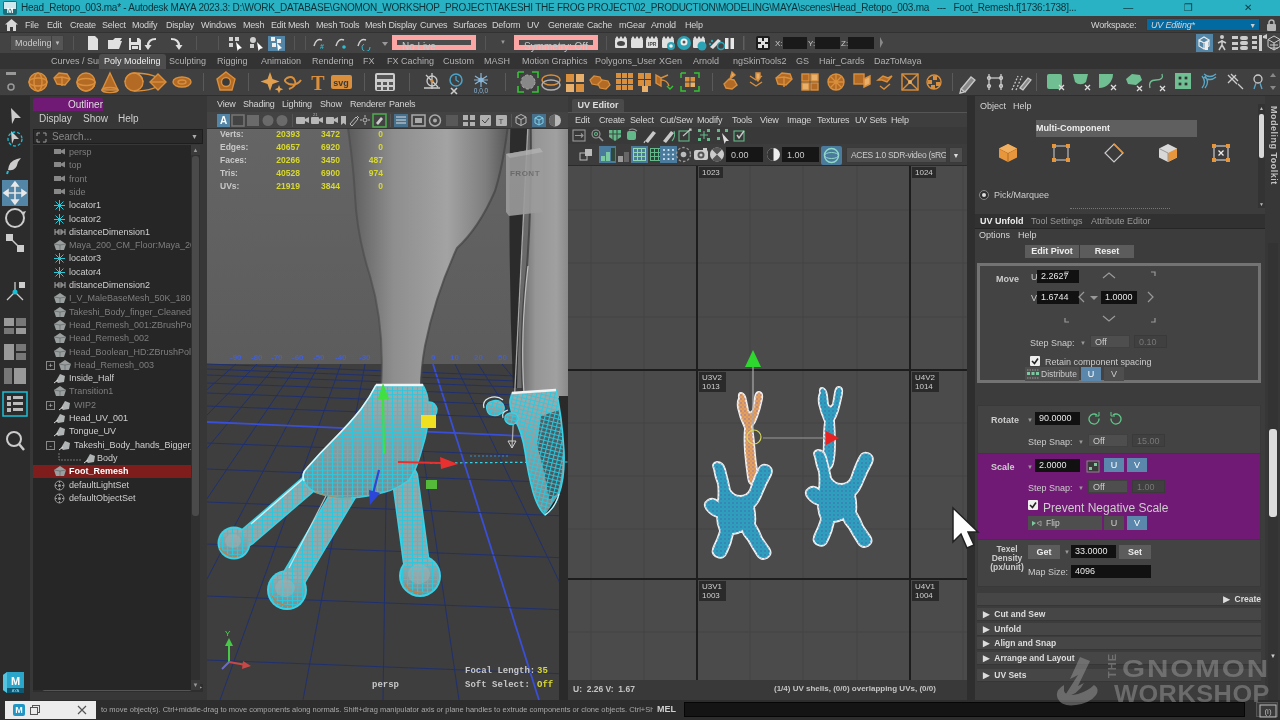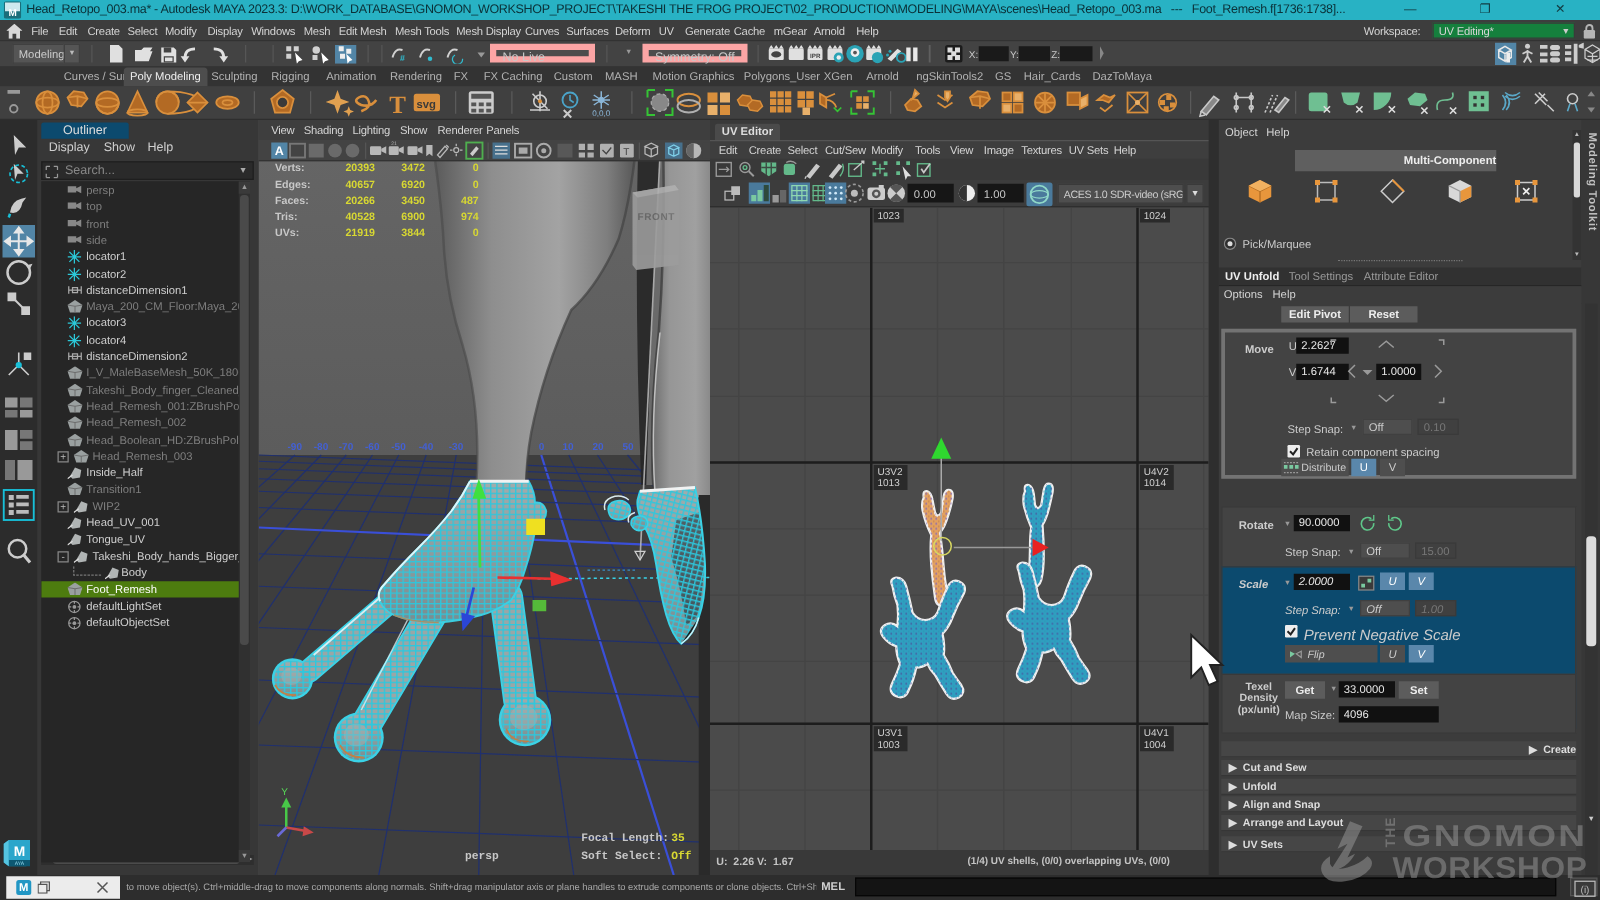--- a/index.html
+++ b/index.html
@@ -29,21 +29,21 @@
 #rightpanel{left:975px;top:96px;width:305px;height:604px;background:#3c3c3c;}
 .bf{position:absolute;height:13px;background:#111;color:#e8e8e8;font-size:9px;line-height:13px;padding-left:4px;}
 .sechead{position:absolute;left:2px;width:284px;height:13px;background:#464646;border-bottom:1px solid #363636;color:#ddd;font-size:8.5px;line-height:13px;padding-left:6px;font-weight:bold;}
 
 #statusbar{left:0;top:700px;width:1280px;height:20px;background:#2d2d2d;color:#b8b8b8;font-size:9px;line-height:19px;white-space:nowrap;overflow:hidden;}
 .row{position:absolute;left:0;width:168px;height:13px;font-size:9px;line-height:13px;}
 .row .rt{position:absolute;top:0;white-space:nowrap;}
 .row .ri{position:absolute;top:1px;}
 .rg{color:#7e7e7e;}
 .rw{color:#cfcfcf;}
-.rs{color:#fff;background:#4d7c0f;}
+.rs{color:#fff;background:#7f1d1d;font-weight:bold;}
 .hv{position:absolute;color:#d8d832;width:40px;text-align:right;}
 .eb{position:absolute;left:13px;top:2px;width:9px;height:9px;border:1px solid #888;color:#bbb;font-size:8px;line-height:7px;text-align:center;background:#262626;}
 
 </style></head>
 <body>
 <div id="root">
 
 <div class="abs" id="titlebar">
   <svg class="abs" style="left:3px;top:1px" width="14" height="14">
         <rect x="0" y="0" width="14" height="14" rx="2" fill="#1a6e7a"></rect>
@@ -74,21 +74,21 @@
       <span class="m" style="left:420px">Curves</span>
       <span class="m" style="left:453px">Surfaces</span>
       <span class="m" style="left:492px">Deform</span>
       <span class="m" style="left:527px">UV</span>
       <span class="m" style="left:548px">Generate</span>
       <span class="m" style="left:587px">Cache</span>
       <span class="m" style="left:619px">mGear</span>
       <span class="m" style="left:651px">Arnold</span>
       <span class="m" style="left:685px">Help</span>
   <span style="position:absolute;left:1091px;top:0">Workspace:</span>
-  <div style="position:absolute;left:1146px;top:2px;width:114px;height:13px;background:#15803d;border:1px solid #3a3a3a;color:#d5d5d5;padding-left:4px;font-size:9px;line-height:12px;">UV Editing*
+  <div style="position:absolute;left:1146px;top:2px;width:114px;height:13px;background:#0369a1;border:1px solid #3a3a3a;color:#d5d5d5;padding-left:4px;font-size:9px;line-height:12px;font-style:italic;">UV Editing*
     <span style="position:absolute;right:3px;top:1px;color:#ccc;font-size:7px;">▼</span>
   </div>
   <svg class="abs" style="left:1266px;top:3px" width="11" height="12" viewBox="0 0 11 12">
         <rect x="1" y="5" width="9" height="7" rx="1" fill="#b5b5b5"></rect>
         <path d="M3 5 v-1.5 a2.5 2.5 0 0 1 5 0 V5" stroke="#b5b5b5" stroke-width="1.5" fill="none"></path>
       </svg>
 </div>
 
 <div class="abs" id="toolbar">
   <div style="position:absolute;left:10px;top:2px;width:41px;height:16px;background:#555;border:1px solid #404040;border-right:none;color:#ccc;font-size:9px;line-height:15px;padding-left:4px;">Modeling</div>
@@ -570,21 +570,21 @@
           <rect x="13" y="306" width="10" height="3"></rect>
           <rect x="13" y="312" width="10" height="3"></rect>
         </g>
   <g transform="translate(14,345)">
           <circle r="7" cy="-2" fill="none" stroke="#ccc" stroke-width="2"></circle>
           <path d="M5 3 l5 6" stroke="#ccc" stroke-width="2.5"></path>
         </g>
 </svg>
 </div>
 <div class="abs" id="outliner">
-  <div style="position:absolute;left:3px;top:2px;width:70px;height:13px;background:#0c4a6e;color:#ddd;font-size:10px;line-height:13px;text-align:center;border-radius:2px 2px 0 0;">Outliner</div>
+  <div style="position:absolute;left:3px;top:2px;width:70px;height:13px;background:#701a75;color:#ddd;font-size:10px;line-height:13px;text-align:right;border-radius:2px 2px 0 0;">Outliner</div>
   <div style="position:absolute;left:0;top:15px;width:177px;height:16px;color:#cfcfcf;font-size:10px;line-height:16px;">
     <span style="position:absolute;left:9px">Display</span>
         <span style="position:absolute;left:53px">Show</span>
         <span style="position:absolute;left:88px">Help</span>
   </div>
   <div style="position:absolute;left:3px;top:33px;width:170px;height:15px;background:#2a2a2a;border:1px solid #1e1e1e;color:#888;font-size:10px;line-height:14px;">
     <svg style="position:absolute;left:2px;top:2px" width="11" height="11">
           <path d="M1 1 h3 M1 1 v3 M10 1 h-3 M10 1 v3 M1 10 h3 M1 10 v-3 M10 10 h-3 M10 10 v-3" stroke="#999" fill="none"></path>
         </svg>
     <span style="margin-left:18px">Search...</span>
@@ -1310,21 +1310,21 @@
 <div style="position:absolute;left:0;top:584px;width:399px;height:20px;background:#393939;color:#c4c4c4;font-size:8.5px;font-weight:bold;line-height:18px;">
  <span style="position:absolute;left:5px;">U:&nbsp; 2.26 V:&nbsp; 1.67</span>
  <span style="position:absolute;left:206px;font-size:8px;">(1/4) UV shells, (0/0) overlapping UVs, (0/0) reversed UVs</span>
 </div>
 </div>
 <div class="abs" id="rightpanel">
 
 <div style="position:absolute;left:0;top:0;width:290px;height:118px;background:#3c3c3c;">
  <span style="position:absolute;left:5px;top:5px;font-size:9px;color:#d4d4d4;">Object</span>
  <span style="position:absolute;left:38px;top:5px;font-size:9px;color:#d4d4d4;">Help</span>
- <div style="position:absolute;left:61px;top:24px;width:161px;height:17px;background:#5f5f5f;color:#eee;font-size:9px;font-weight:bold;line-height:17px;text-align:right;">Multi-Component</div>
+ <div style="position:absolute;left:61px;top:24px;width:161px;height:17px;background:#5f5f5f;color:#eee;font-size:9px;font-weight:bold;line-height:17px;text-align:left;">Multi-Component</div>
  <svg style="position:absolute;left:0;top:44px" width="290" height="26" viewBox="0 0 290 26">
   <g transform="translate(33,13)">
             <path d="M0 -9 L9 -4.5 V4.5 L0 9 L-9 4.5 V-4.5 Z" fill="#e8963c"></path>
             <path d="M-9 -4.5 L0 0 L9 -4.5 M0 0 V9" stroke="#b06a20" fill="none"></path>
             <path d="M-9 -4.5 L0 -9 L9 -4.5 L0 0 Z" fill="#f0b060"></path>
           </g>
   <g transform="translate(86,13)">
             <rect x="-7" y="-7" width="14" height="14" fill="none" stroke="#bbb" stroke-width="1.2"></rect>
             <g fill="#e8963c">
               <rect x="-9" y="-9" width="4" height="4"></rect>
@@ -1440,21 +1440,21 @@
               <path d="M26 3 a5 5 0 1 1 -2 3.5"></path>
               <path d="M24 0 v4 h4" stroke-width="1"></path>
             </g>
   </svg>
   <span style="position:absolute;left:50px;top:31px;font-size:9px;color:#ccc;">Step Snap:</span>
   <span style="position:absolute;left:100px;top:33px;font-size:6px;color:#999;">▼</span>
   <div style="position:absolute;left:110px;top:28px;width:40px;height:13px;background:#4e4e4e;border:1px solid #404040;color:#ccc;font-size:9px;line-height:12px;padding-left:4px;">Off</div>
   <div style="position:absolute;left:154px;top:28px;width:33px;height:13px;background:#404040;border:1px solid #3a3a3a;color:#777;font-size:9px;line-height:12px;padding-left:4px;">15.00</div>
  </div>
 
- <div style="position:absolute;left:2px;top:210px;width:284px;height:130px;background:#0c4a6e;border:1px solid #393939;font-style:italic;">
+ <div style="position:absolute;left:2px;top:210px;width:284px;height:130px;background:#701a75;border:1px solid #393939;">
   <span style="position:absolute;left:13px;top:8px;font-size:9px;font-weight:bold;color:#ccc;">Scale</span>
   <span style="position:absolute;left:49px;top:10px;font-size:6px;color:#999;">▼</span>
   <div class="bf" style="left:57px;top:5px;width:45px;">2.0000</div>
   <svg style="position:absolute;left:108px;top:5px" width="15" height="14">
             <rect x="1" y="2" width="12" height="11" fill="#3a3a3a" stroke="#888"></rect>
             <g fill="#7ac9a0">
               <rect x="3" y="8" width="3" height="3"></rect>
               <rect x="8" y="4" width="3" height="3"></rect>
             </g>
           </svg>

